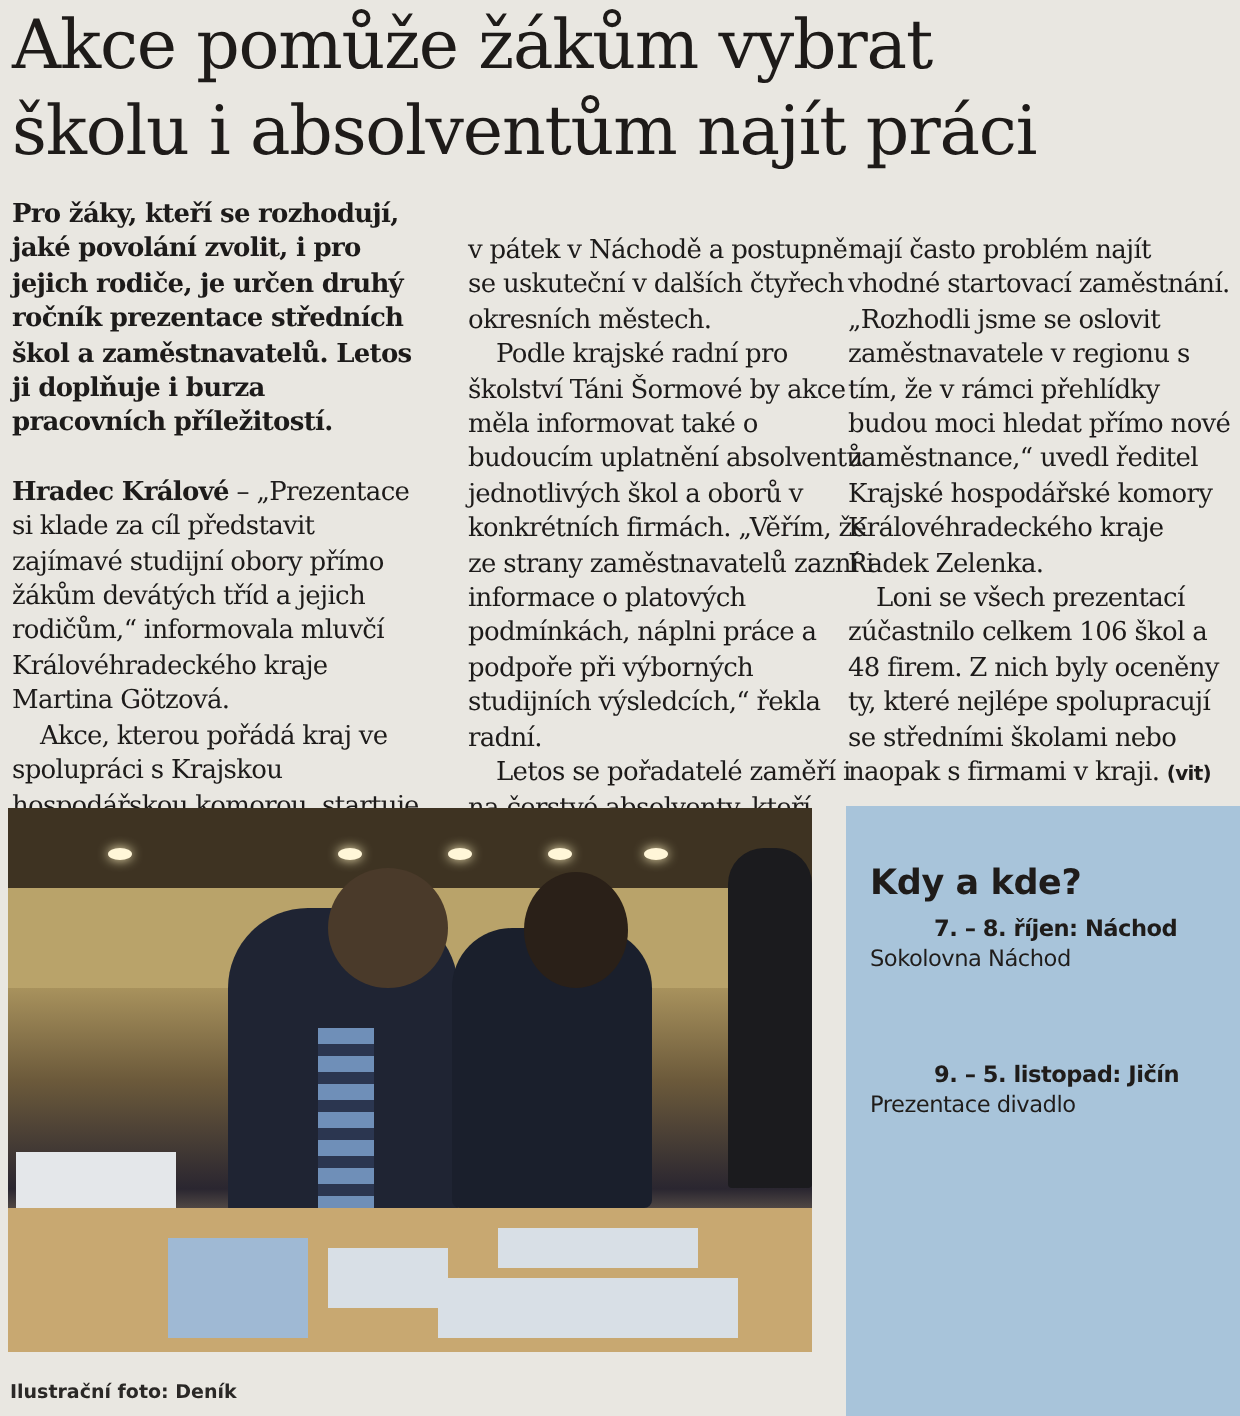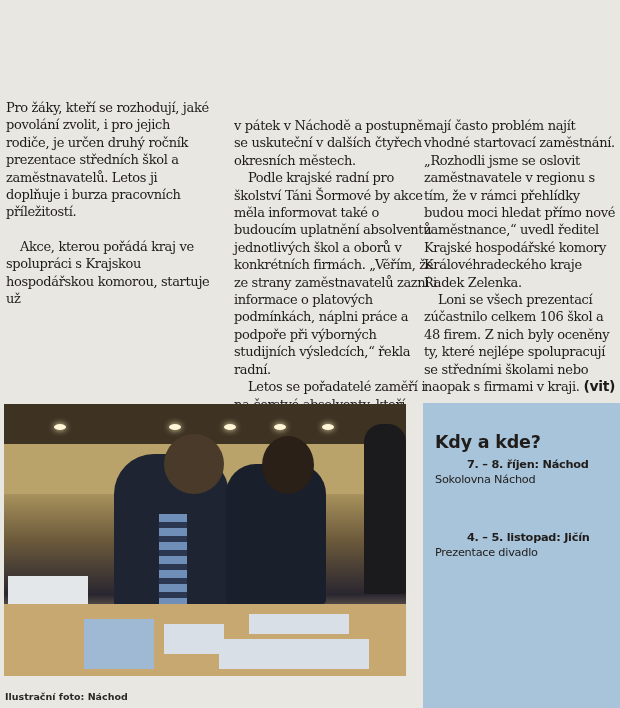--- a/index.html
+++ b/index.html
@@ -18,23 +18,23 @@
     }
     .col {
       position: absolute; top: 99px; font-size: 13px; line-height: 17.4px;
       font-family: "DejaVu Serif", serif; letter-spacing: -0.35px;
     }
     .col p { text-indent: 0; }
     .col p.ind { text-indent: 14px; }
     .col1 { left: 6px; width: 205px; }
     .col2 { left: 216px; width: 203px; top: 117px; margin-left: 18px; }
     .col3 { left: 424px; width: 192px; top: 117px; }
-    .lead { font-weight: normal; margin-bottom: 17px; }
+    .lead { font-weight: bold; margin-bottom: 17px; }
     .dateline { font-weight: bold; }
-    .sig { font-family: "DejaVu Sans", sans-serif; font-weight: bold; font-size: 14px; }
+    .sig { font-family: "DejaVu Sans", sans-serif; font-weight: bold; font-size: 10px; }
     .photo {
       position: absolute; left: 4px; top: 404px; width: 402px; height: 272px;
       background: linear-gradient(180deg, #3b2f1c 0%, #8a7446 18%, #b39c63 30%, #6c5a3b 50%, #2a2630 70%, #c9b486 85%, #b79e6a 100%);
       overflow: hidden;
     }
     .photo .ceiling { position: absolute; left: 0; top: 0; width: 100%; height: 40px; background: #3e3322; }
     .photo .light { position: absolute; top: 20px; width: 12px; height: 6px; border-radius: 50%; background: #fff6d8; box-shadow: 0 0 6px #fff3c2; }
     .photo .wall { position: absolute; left: 0; top: 40px; width: 100%; height: 50px; background: #b9a36a; }
     .photo .boy1 { position: absolute; left: 110px; top: 50px; width: 115px; height: 155px; background: #1f2433; border-radius: 40px 40px 6px 6px; }
     .photo .boy1 .stripes { position: absolute; left: 45px; top: 60px; width: 28px; height: 90px;
@@ -56,25 +56,27 @@
       font-family: "DejaVu Sans", sans-serif; color: #1f1c1a;
     }
     .box h2 { font-family: "DejaVu Sans", sans-serif; font-size: 17.5px; font-weight: bold; line-height: 22px; margin-bottom: 4px; letter-spacing: -0.2px; }
     .event { font-size: 11.3px; line-height: 15px; margin-bottom: 14px; letter-spacing: -0.25px; }
     .event .when { font-weight: bold; margin-left: 32px; }
   </style>
 </head>
 <body>
 
 <h1 class="headline">
-  <br>
+  <span>Akce pomůže žákům vybrat</span><br>
+  <span>školu i absolventům najít práci</span>
 </h1>
 
 <div class="col col1">
   <p class="lead">Pro žáky, kteří se rozhodují, jaké povolání zvolit, i pro jejich rodiče, je určen druhý ročník prezentace středních škol a zaměstnavatelů. Letos ji doplňuje i burza pracovních příležitostí.</p>
+  <p><span class="dateline">Hradec Králové</span><span> – </span><span>„Prezentace si klade za cíl představit zajímavé studijní obory přímo žákům devátých tříd a jejich rodičům,“ informovala mluvčí Královéhradeckého kraje Martina Götzová.</span></p>
   <p class="ind">Akce, kterou pořádá kraj ve spolupráci s Krajskou hospodářskou komorou, startuje už</p>
 </div>
 
 <div class="col col2">
   <p>v pátek v Náchodě a postupně se uskuteční v dalších čtyřech okresních městech.</p>
   <p class="ind">Podle krajské radní pro školství Táni Šormové by akce měla informovat také o budoucím uplatnění absolventů jednotlivých škol a oborů v konkrétních firmách. „Věřím, že ze strany zaměstnavatelů zazní i informace o platových podmínkách, náplni práce a podpoře při výborných studijních výsledcích,“ řekla radní.</p>
   <p class="ind">Letos se pořadatelé zaměří i na čerstvé absolventy, kteří</p>
 </div>
 
 <div class="col col3">
@@ -98,20 +100,20 @@
   <div class="boy2"></div>
   <div class="head2"></div>
   <div class="woman"></div>
   <div class="table"></div>
   <div class="paper" style="left:80px;top:215px;width:70px;height:50px;background:#9fb9d4"></div>
   <div class="paper" style="left:160px;top:220px;width:60px;height:30px"></div>
   <div class="paper" style="left:215px;top:235px;width:150px;height:30px"></div>
   <div class="paper" style="left:245px;top:210px;width:100px;height:20px"></div>
 </div>
 
-<div class="caption">Ilustrační foto: Náchod</div>
+<div class="caption">Ilustrační foto: Deník</div>
 
 <div class="box">
   <h2>Kdy a kde?</h2>
   <div class="event"><span class="when">7. – 8. říjen: Náchod</span><br><span>Sokolovna Náchod</span></div>
   <div class="event"><br></div>
-  <div class="event"><span class="when">4. – 5. listopad: Jičín</span><br><span>Prezentace divadlo</span></div>
+  <div class="event"><span class="when">9. – 5. listopad: Jičín</span><br><span>Prezentace divadlo</span></div>
 </div>
 
 </body></html>

